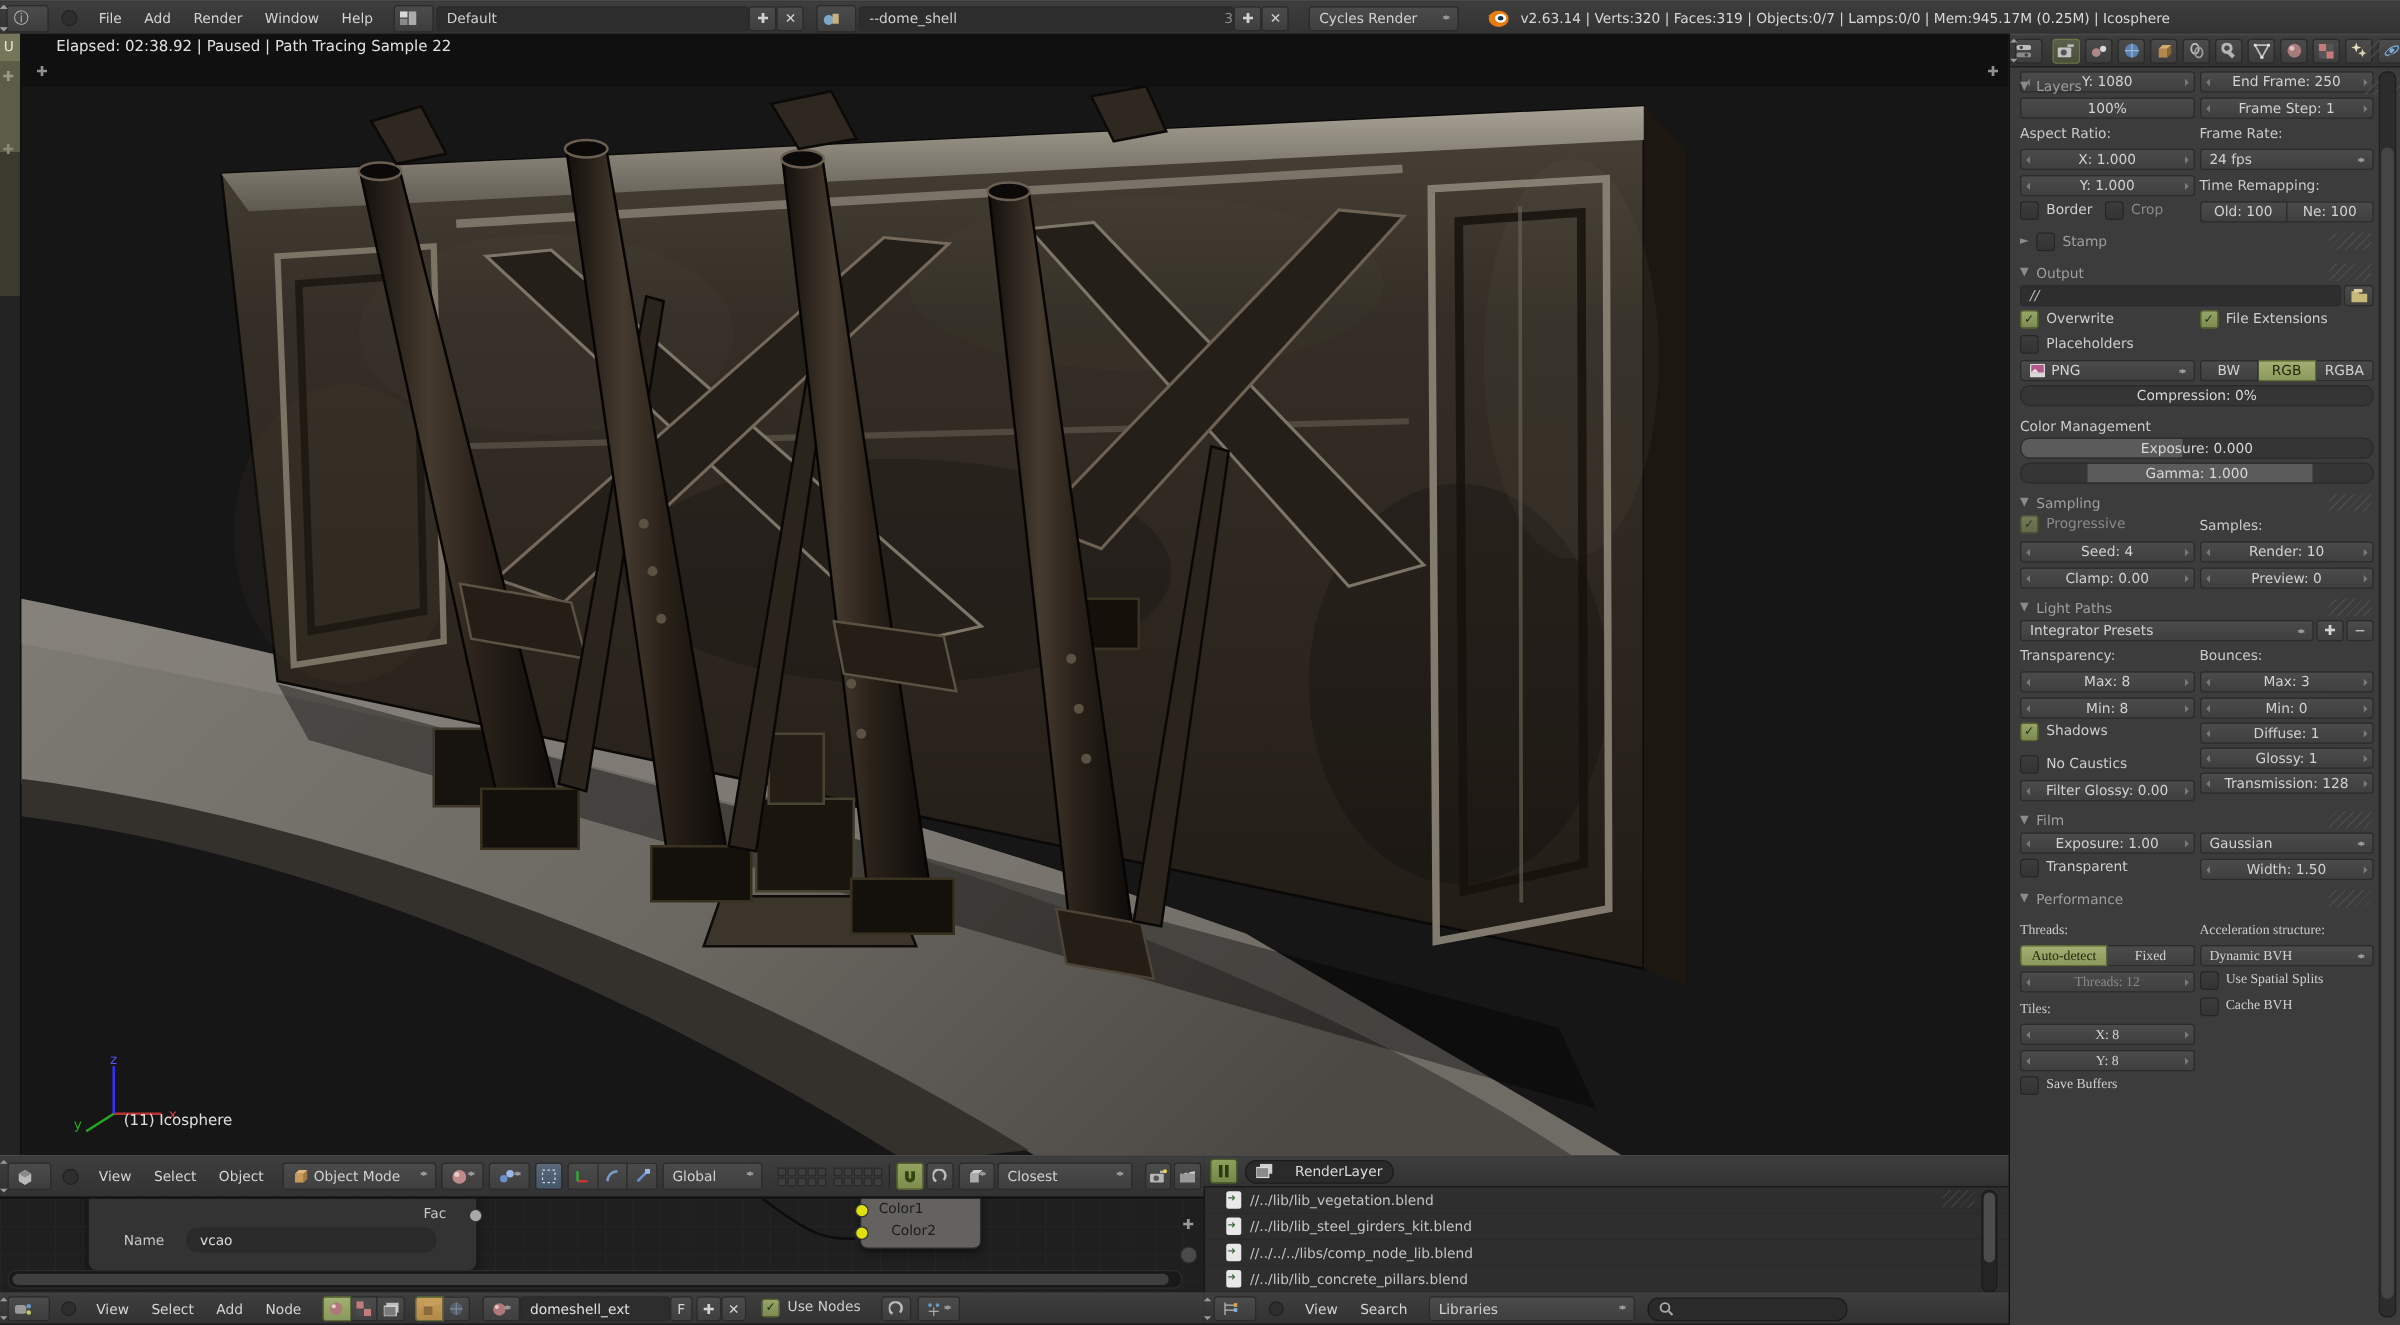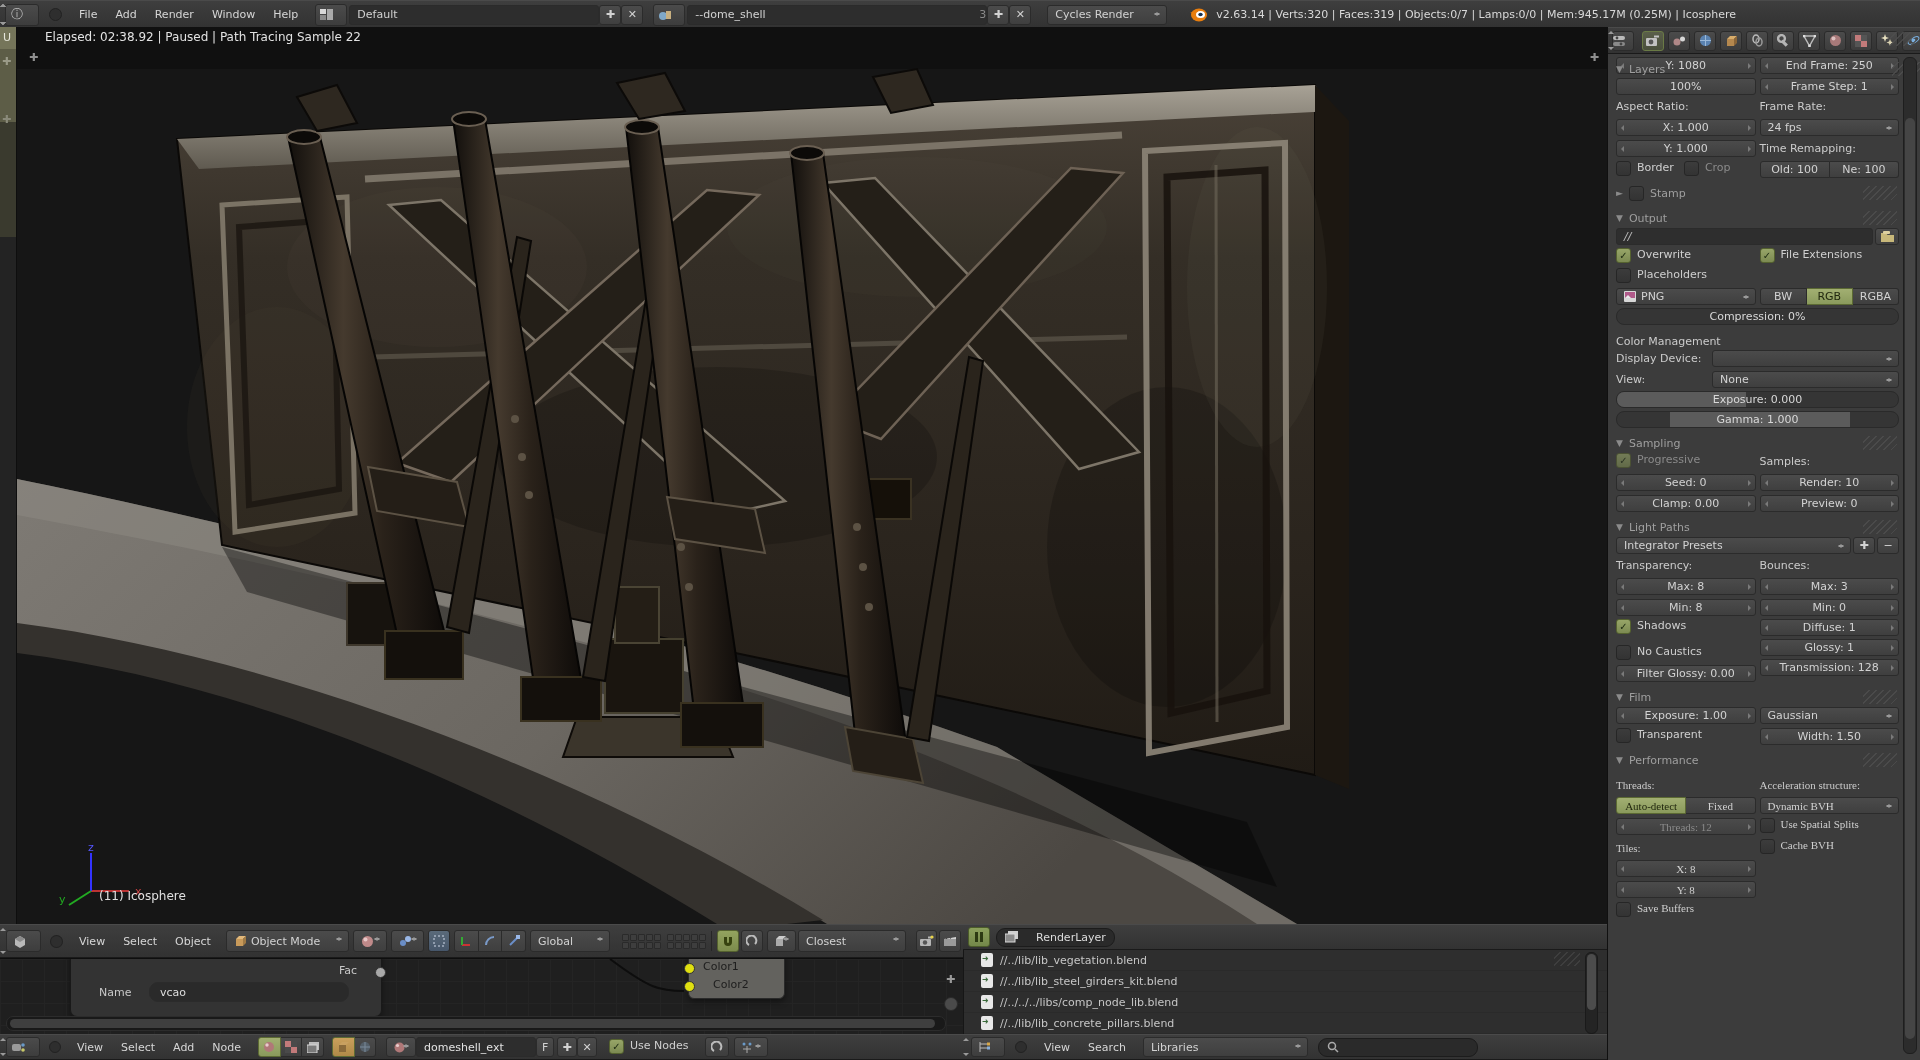--- a/index.html
+++ b/index.html
@@ -754,32 +754,20 @@
           <div class="btn">
               <span>RGBA</span>
             </div>
         </div>
       </div>
       <div class="prow slider">
         <span>Compression: 0%</span>
       </div>
 
       <div class="lbl" style="margin-top:8px;">Color Management</div>
-      <div class="prow" style="display:grid;grid-template-columns:92px 1fr;gap:4px;">
-        <div class="lbl">Display Device:</div>
-        <div class="btn dd">
-            <span></span>
-            <span class="ud"></span>
-          </div>
-        <div class="lbl">View:</div>
-        <div class="btn dd">
-            <span>None</span>
-            <span class="ud"></span>
-          </div>
-      </div>
       <div class="prow slider">
         <span class="fill" style="width:46%;"></span>
           <span>Exposure: 0.000</span>
       </div>
       <div class="prow slider">
         <span class="fill" style="width:64%;left:19%;"></span>
           <span>Gamma: 1.000</span>
       </div>
 
       <div class="phead">
@@ -788,21 +776,21 @@
         <span class="hatch"></span>
       </div>
       <div class="col2">
         <span class="cbrow dim">
             <span class="cb on" style="opacity:.6;">✓</span>
             <span>Progressive</span>
           </span>
         <div class="lbl">Samples:</div>
         <div class="btn num">
             <span class="arrL"></span>
-            <span>Seed: 0</span>
+            <span>Seed: 4</span>
             <span class="arrR"></span>
           </div>
         <div class="btn num">
             <span class="arrL"></span>
             <span>Render: 10</span>
             <span class="arrR"></span>
           </div>
         <div class="btn num">
             <span class="arrL"></span>
             <span>Clamp: 0.00</span>

